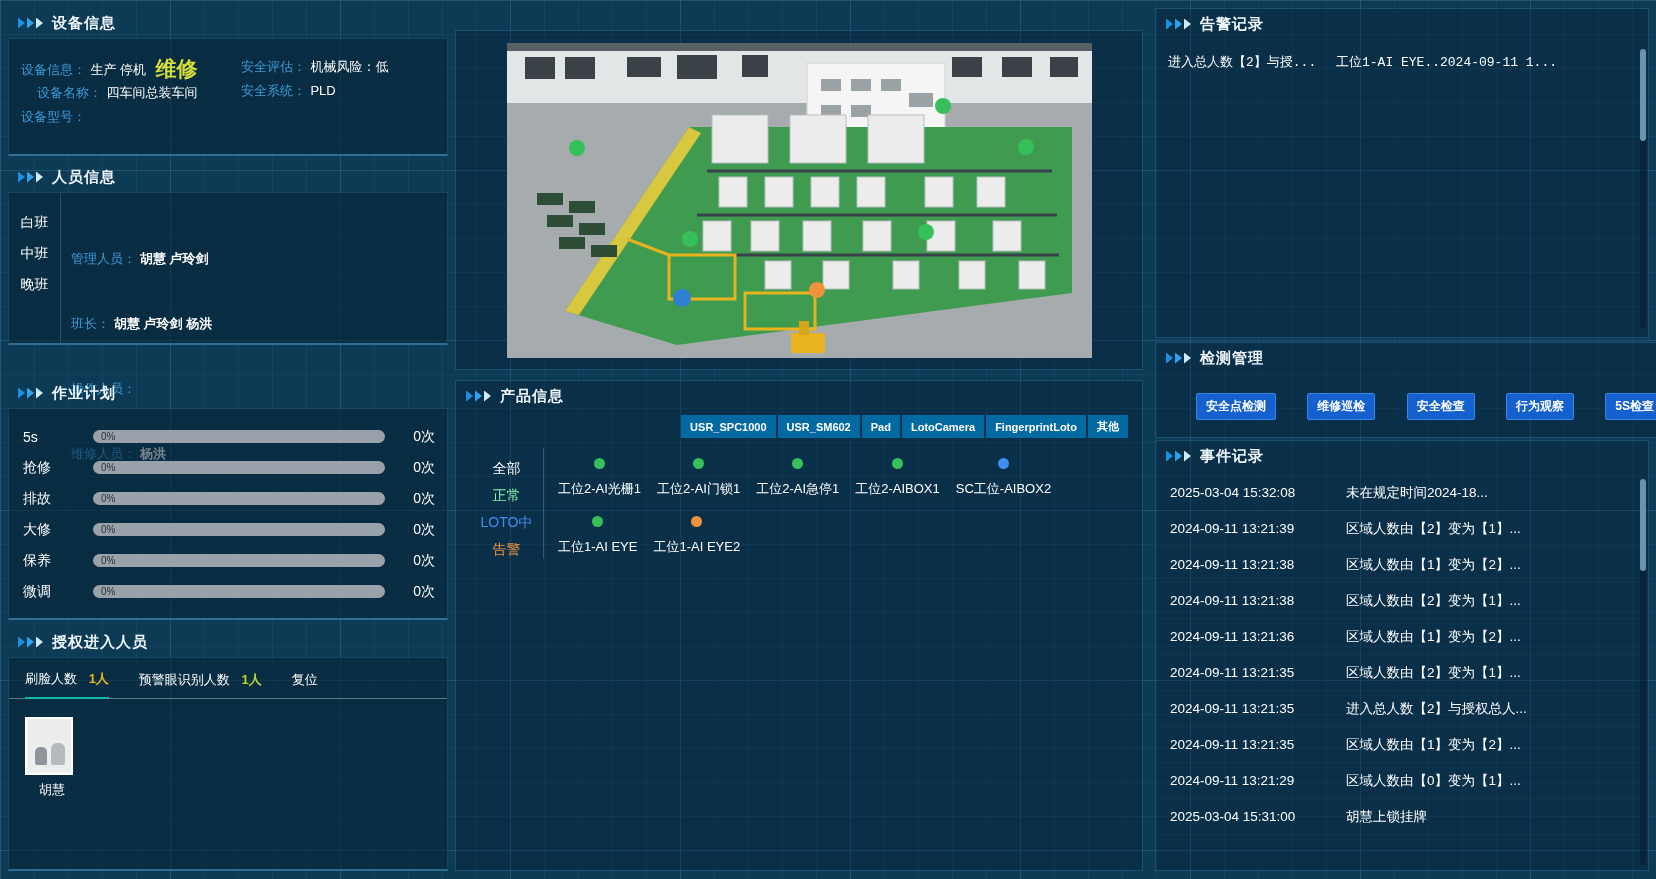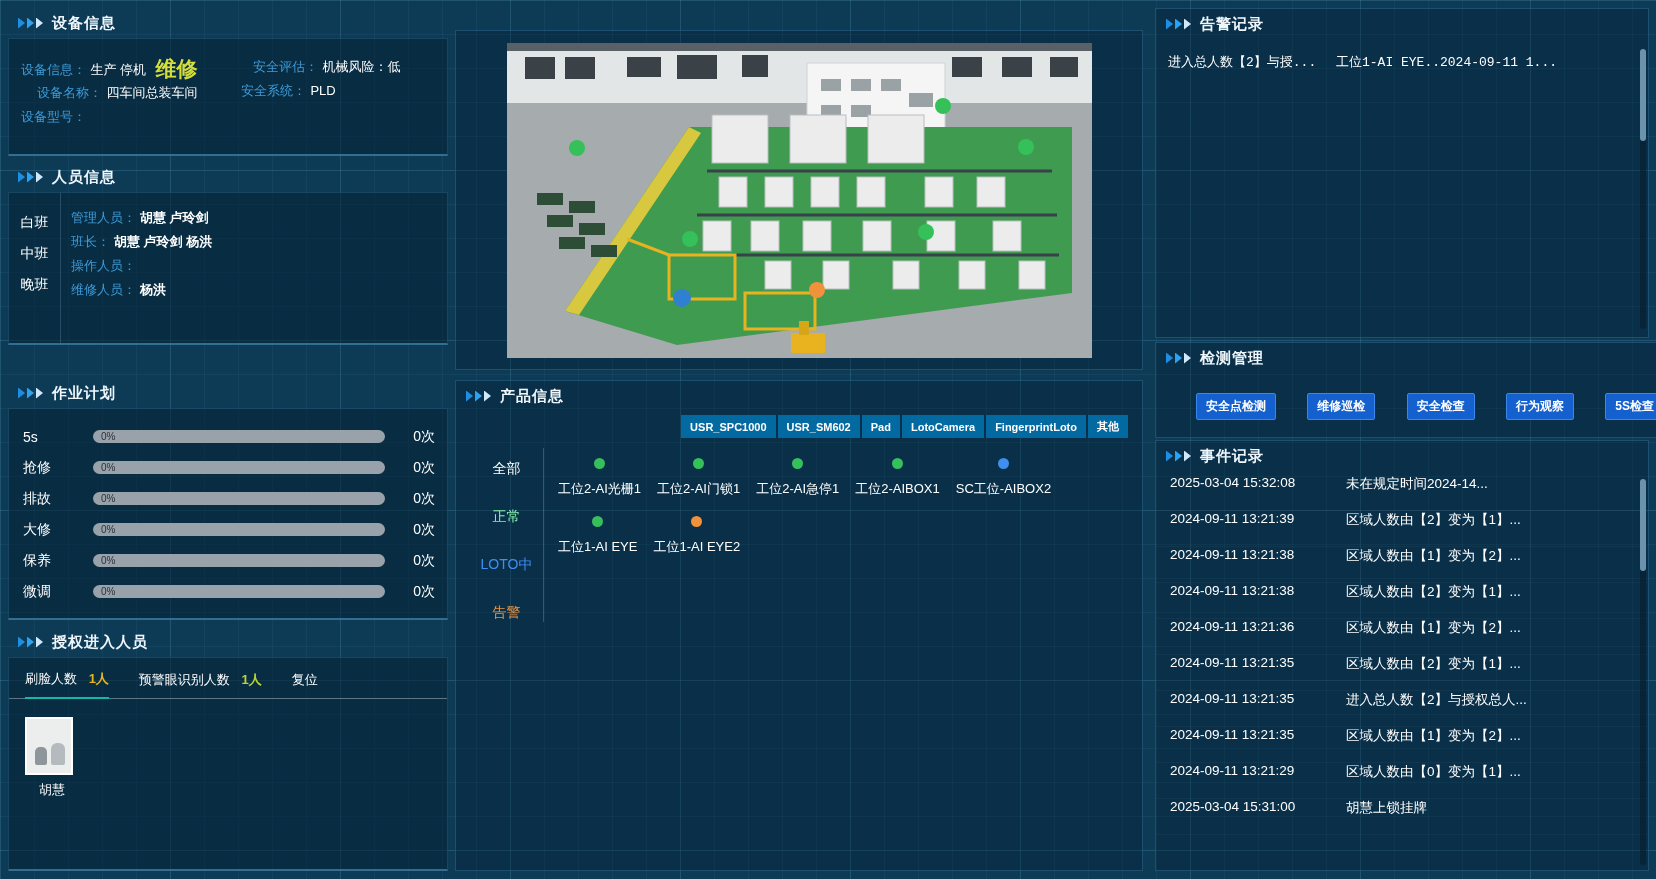--- a/index.html
+++ b/index.html
@@ -29,32 +29,32 @@
     border-bottom:2px solid rgba(84,164,214,0.55);
   }
   .lbl { color:#3e9bd8; font-size:13px; }
   .val { color:#fff; font-size:13px; }
 
   
   .panel-device { left:8px; top:8px; width:440px; }
   .device-box { height:118px; padding:14px 10px 0 12px; position:relative; }
   .dv-line { position:absolute; white-space:nowrap; }
   .dv-l1a { left:12px; top:16px; }
-  .dv-l1b { left:244px; top:18px; }
+  .dv-l1b { left:232px; top:18px; }
   .dv-l2a { left:28px; top:44px; }
   .dv-l2b { left:232px; top:42px; }
   .dv-l3a { left:12px; top:68px; }
   .big-yellow { color:#d6df3a; font-size:21px; font-weight:bold; margin-left:5px; vertical-align:-2px; }
 
   .panel-personnel { left:8px; top:162px; width:440px; }
   .personnel-box { height:153px; display:flex; }
   .shift-col { width:52px; padding-top:14px; border-right:1px solid rgba(150,200,230,0.22); }
   .shift { height:31px; line-height:31px; text-align:center; font-size:14px; color:#fff; cursor:pointer; }
   .p-rows { flex:1; padding:12px 0 0 10px; }
-  .p-row { height:24px; line-height:24px; white-space:nowrap; }
+  .p-row { height:24px; line-height:24px; white-space:nowrap;margin-top:41px; }
   .p-row .val { font-weight:bold; margin-left:4px; }
 
   .panel-work { left:8px; top:378px; width:440px; }
   .work-box { height:212px; padding-top:12px; }
   .wp-row { display:flex; align-items:center; height:31px; padding:0 12px 0 14px; }
   .wp-label { width:70px; font-size:14px; color:#fff; }
   .wp-bar { flex:1; height:13px; background:#99a2aa; border-radius:7px; position:relative; margin-right:14px; }
   .wp-bar span { position:absolute; left:8px; top:1px; font-size:10px; color:#2c3236; line-height:12px; }
   .wp-count { width:36px; text-align:right; font-size:14px; color:#fff; }
 
@@ -74,21 +74,21 @@
   
   .panel-monitor { left:455px; top:30px; width:688px; height:340px;
     background:rgba(6,32,51,0.35); border:1px solid rgba(52,118,160,0.45);
     display:flex; align-items:center; justify-content:center; }
 
   .panel-product { left:455px; top:380px; width:688px; height:491px;
     background:rgba(6,32,51,0.35); border:1px solid rgba(52,118,160,0.45); }
   .f-row { display:flex; gap:2px; justify-content:flex-end; padding:4px 14px 0 0; }
   .f-btn { background:#0369a1; color:#fff; font-size:11px; font-weight:bold; padding:4px 9px; border:0; cursor:pointer; white-space:nowrap; }
   .prod-body { display:flex; margin-top:10px; }
-  .ptab-col { width:74px; margin-left:14px; padding-top:12px; border-right:1px solid rgba(150,200,230,0.28); display:flex; flex-direction:column; gap:30px; align-items:center; }
+  .ptab-col { width:74px; margin-left:14px; padding-top:12px; border-right:1px solid rgba(150,200,230,0.28); display:flex; flex-direction:column; gap:9px; align-items:center; }
   .p-tab { font-size:14px; cursor:pointer; }
   .c-white { color:#fff; } .c-green { color:#86efac; } .c-blue { color:#3f8ef0; } .c-orange { color:#f0923c; }
   .dev-grid { flex:1; display:flex; flex-wrap:wrap; align-content:flex-start; gap:18px 16px; padding:10px 4px 0 14px; max-width:592px; }
   .dev-item { text-align:center; cursor:pointer; }
   .dot { display:block; width:11px; height:11px; border-radius:50%; margin:0 auto 10px; }
   .dot-green { background:#35c05a; } .dot-blue { background:#3f8ef0; } .dot-orange { background:#f0923c; }
   .dev-name { font-size:13px; color:#fff; white-space:nowrap; }
 
   
   .panel-alarm { left:1155px; top:8px; width:494px; height:330px;
@@ -97,21 +97,21 @@
   .alarm-row span { white-space:nowrap; overflow:hidden; }
 
   .panel-inspect { left:1155px; top:342px; width:548px; height:96px;
     background:rgba(6,32,51,0.35); border:1px solid rgba(52,118,160,0.45); }
   .ins-row { display:flex; justify-content:space-between; padding:0 38px 0 40px; margin-top:20px; }
   .ins-btn { background:#1460cf; border:1px solid #3b86e8; color:#fff; font-size:12px; font-weight:bold; padding:4px 9px; border-radius:2px; cursor:pointer; white-space:nowrap; }
 
   .panel-events { left:1155px; top:440px; width:494px; height:431px;
     background:rgba(6,32,51,0.35); border:1px solid rgba(52,118,160,0.45); }
   .ev-list { padding-top:4px; }
-  .ev-row { display:flex; height:36px; padding:0 14px; font-size:13.5px; border-bottom:1px solid rgba(255,255,255,0.03); }
+  .ev-row { display:flex; align-items:center; height:36px; padding:0 14px; font-size:13.5px; border-bottom:1px solid rgba(255,255,255,0.03); }
   .ev-time { width:176px; white-space:nowrap; }
   .ev-desc { flex:1; white-space:nowrap; overflow:hidden; }
 
   .sbar { position:absolute; right:2px; width:6px; background:rgba(8,26,40,0.55); border-radius:3px; }
   .sbar i { display:block; width:6px; background:#6c93ad; border-radius:3px; }
   .sbar-alarm { top:40px; height:280px; } .sbar-alarm i { height:92px; }
   .sbar-events { top:38px; height:386px; } .sbar-events i { height:92px; }
 </style>
 </head>
 <body>
@@ -417,21 +417,21 @@
     <span class="chev">
         <i></i>
         <i></i>
         <i></i>
       </span>
     <span class="p-title">事件记录</span>
   </div>
   <div class="ev-list">
       <div class="ev-row">
         <span class="ev-time">2025-03-04 15:32:08</span>
-        <span class="ev-desc">未在规定时间2024-14...</span>
+        <span class="ev-desc">未在规定时间2024-18...</span>
       </div>
       <div class="ev-row">
         <span class="ev-time">2024-09-11 13:21:39</span>
         <span class="ev-desc">区域人数由【2】变为【1】...</span>
       </div>
       <div class="ev-row">
         <span class="ev-time">2024-09-11 13:21:38</span>
         <span class="ev-desc">区域人数由【1】变为【2】...</span>
       </div>
       <div class="ev-row">

